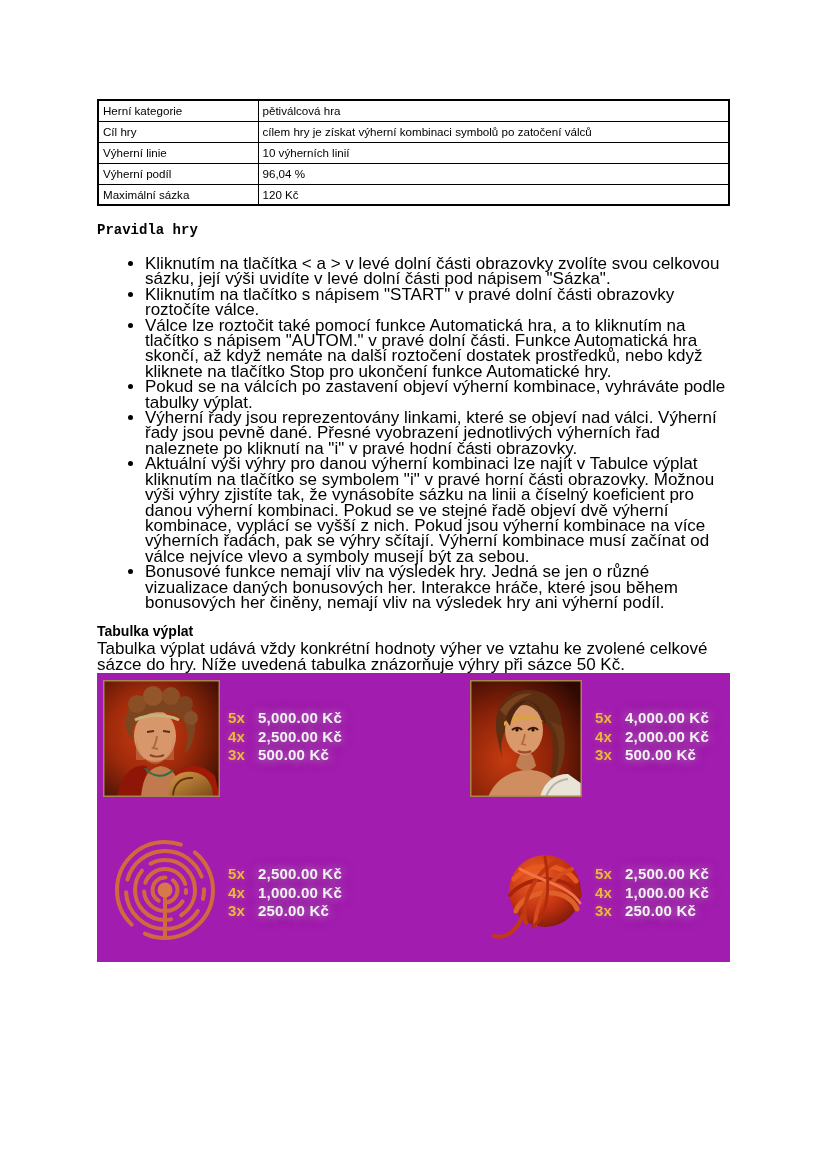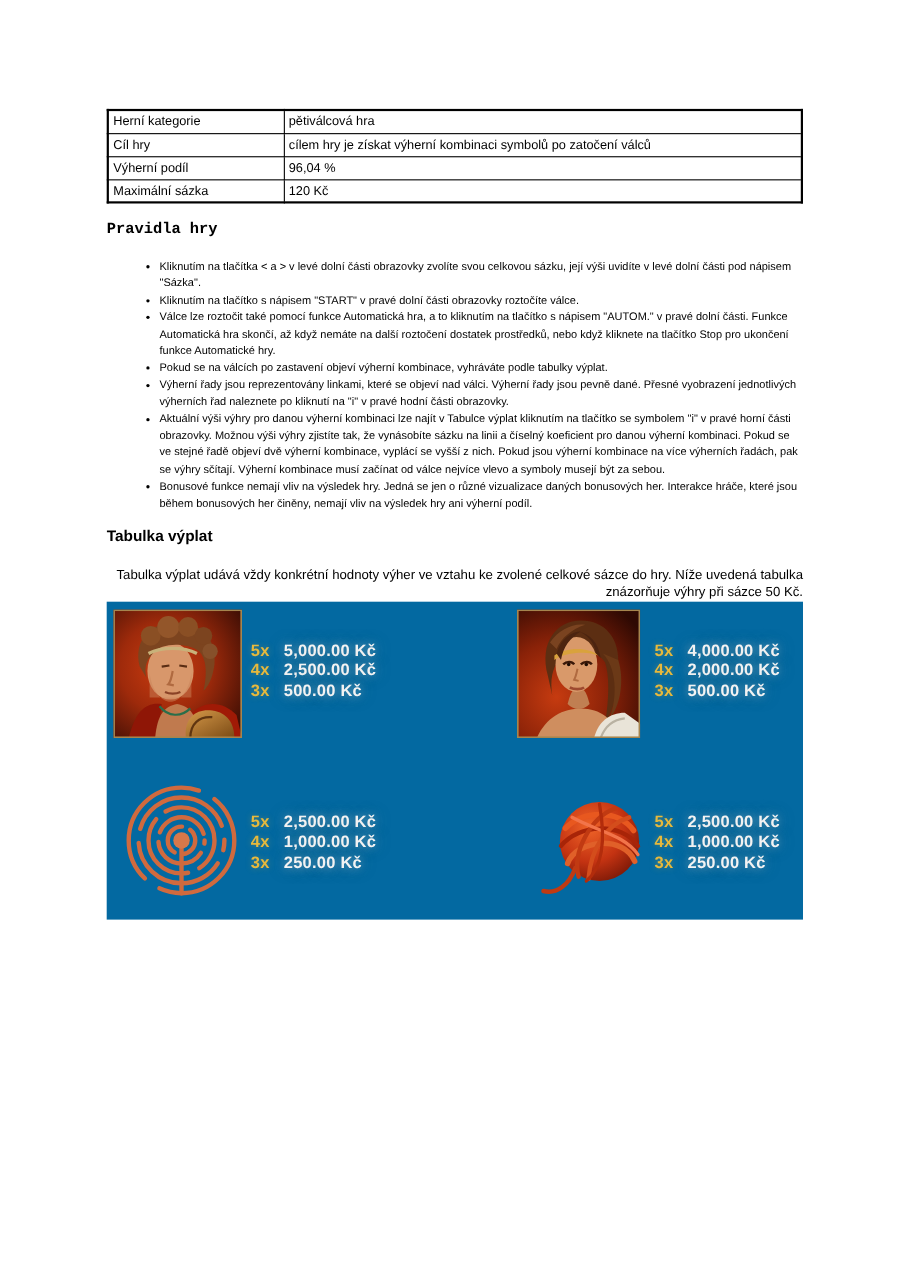--- a/index.html
+++ b/index.html
@@ -9,27 +9,27 @@
 
   .title { font-size:15.5px; line-height:18px; font-weight:bold; }
   .heading { font-size:14px; line-height:16px; font-weight:bold; }
   .h-basic { margin-top:30px; }
 
   .info-table { border-collapse:collapse; width:100%; border:2px solid #000; font-size:11.6px; table-layout:fixed; }
   .info-table td { border:1px solid #000; height:21px; padding:0 2px 0 4px; vertical-align:middle;margin-left:16px; }
   .info-table td.c1 { width:160px; }
 
   .h-rules { margin-top:16px;font-family:Liberation Mono, monospace; }
-  .rules { margin-top:18px; padding-left:48px; list-style:disc; font-size:10px; line-height:15.4px; }
+  .rules { margin-top:18px; padding-left:48px; list-style:disc; font-size:17px; line-height:15.4px; }
   .rules li { padding-right:2px; }
 
   .h-paytable { margin-top:13px; }
-  .paytable-desc { margin-top:20px; font-size:12px; line-height:15.5px;text-align:right; }
-
-  .panel { position:relative; margin-top:1px; width:633px; height:289px; background:#0369a1; overflow:hidden; }
+  .paytable-desc { margin-top:2px; font-size:17px; line-height:15.5px; }
+
+  .panel { position:relative; margin-top:1px; width:633px; height:289px; background:#a21caf; overflow:hidden; }
   .sym { position:absolute; }
   .sym svg { width:100%; height:100%; display:block; }
   .sym-hero { left:6px; top:7px; width:117px; height:117px; }
   .sym-ariadne { left:373px; top:7px; width:112px; height:117px; }
   .sym-labyrinth { left:16px; top:163px; width:105px; height:108px; }
   .sym-yarn { left:392px; top:176px; width:112px; height:95px; }
 
   .pays { position:absolute; }
   .pay-tl { left:131px; top:36px; }
   .pay-tr { left:498px; top:36px; }
@@ -49,20 +49,24 @@
 
   <table class="info-table">
     <tbody>
       <tr>
         <td class="c1">Herní kategorie</td>
         <td>pětiválcová hra</td>
       </tr>
       <tr>
         <td class="c1">Cíl hry</td>
         <td>cílem hry je získat výherní kombinaci symbolů po zatočení válců</td>
+      </tr>
+      <tr>
+        <td class="c1">Výherní linie</td>
+        <td>10 výherních linií</td>
       </tr>
       <tr>
         <td class="c1">Výherní podíl</td>
         <td>96,04 %</td>
       </tr>
       <tr>
         <td class="c1">Maximální sázka</td>
         <td>120 Kč</td>
       </tr>
     </tbody>

